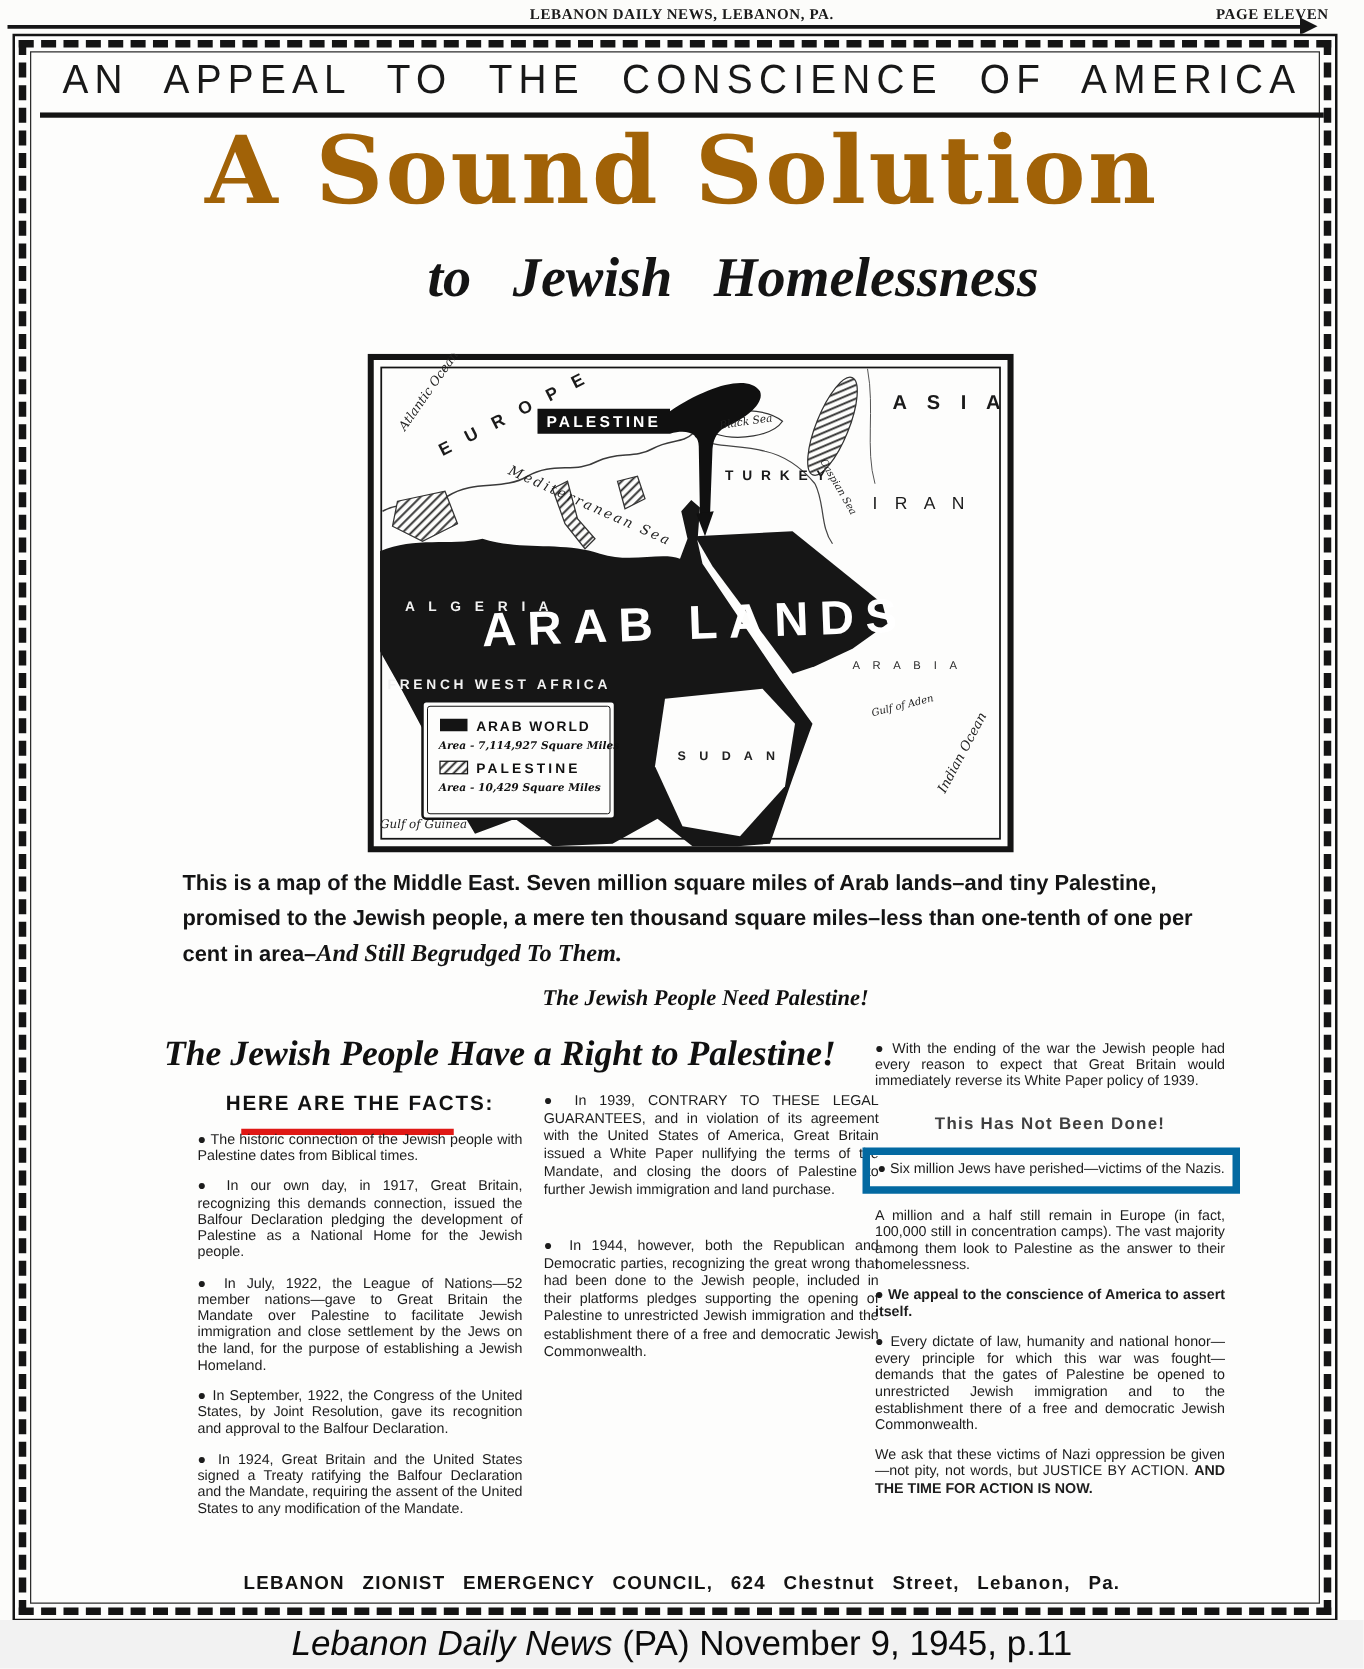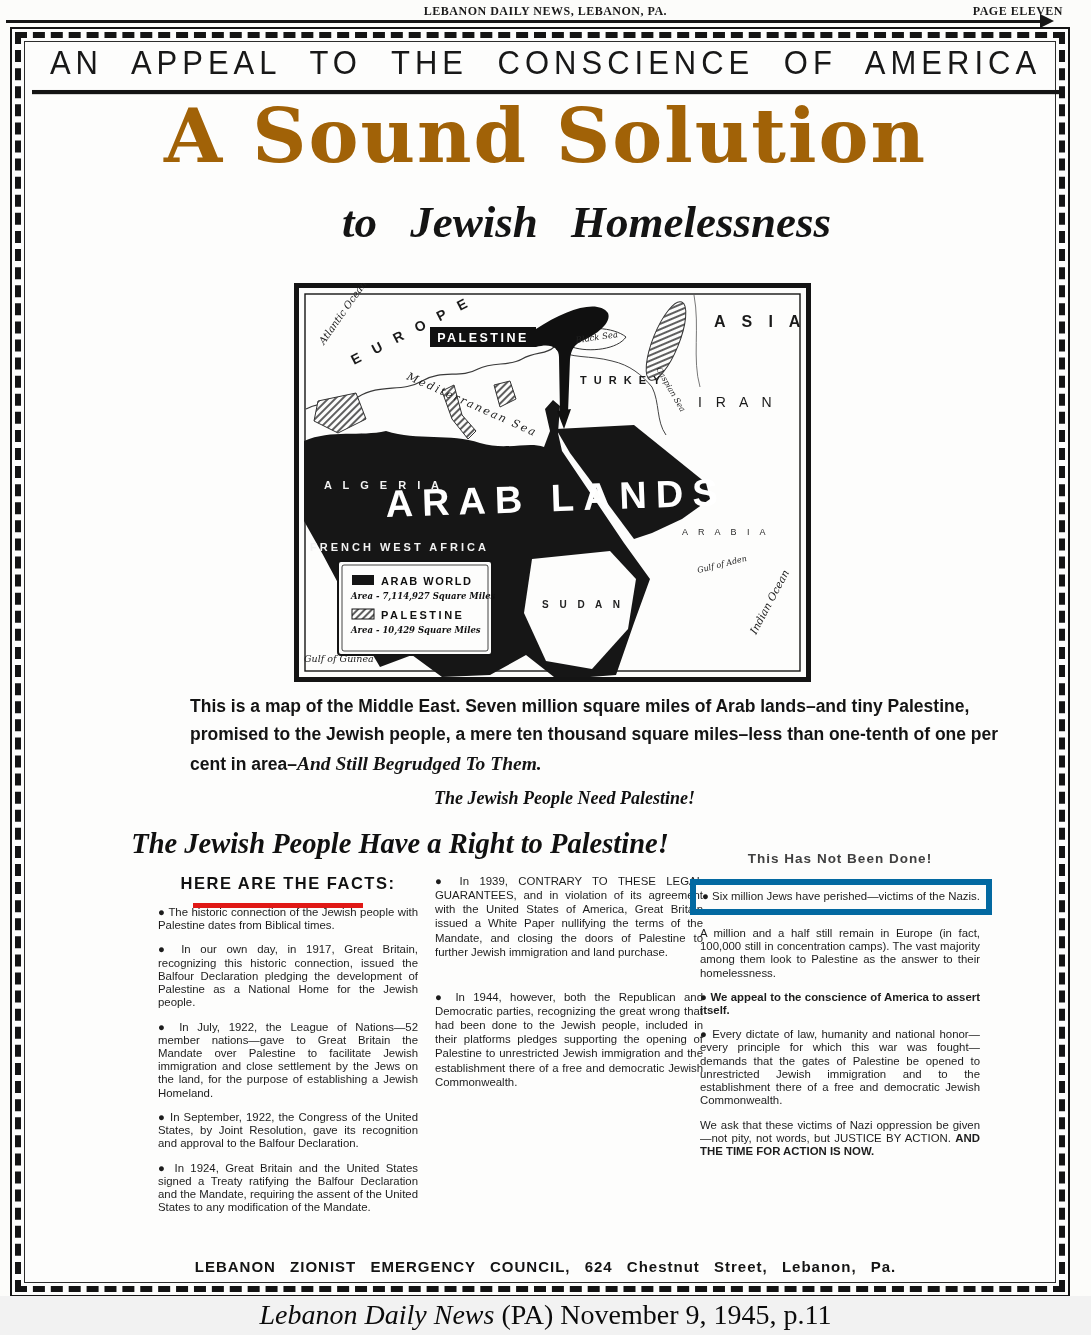--- a/index.html
+++ b/index.html
@@ -34,21 +34,21 @@
     font-family:"DejaVu Serif",serif;font-weight:bold;font-size:75px;letter-spacing:2px;color:#a16207;}
   .subtitle{position:absolute;top:196px;left:0;width:100%;text-align:center;
     font-family:"Liberation Serif",serif;font-style:italic;font-weight:600;font-size:45px;
     word-spacing:22px;color:#141414;margin-left:41px;}
 
   
   .mapwrap{position:absolute;left:294px;top:283px;width:517px;height:399px;}
 
   
   .map-caption{position:absolute;left:146px;top:692px;width:818px;
-    font-weight:bold;font-size:17.5px;line-height:1.6;color:#141414;margin-left:44px;}
+    font-weight:bold;font-size:17.5px;line-height:1.6;color:#141414;}
   .map-caption .tail{font-family:"Liberation Serif",serif;font-style:italic;font-size:19.5px;font-weight:600;}
 
   
   .h-need{position:absolute;top:788px;left:105px;width:590px;text-align:right;
     font-family:"Liberation Serif",serif;font-style:italic;font-weight:bold;font-size:18px;color:#101010;}
   .h-right{position:absolute;top:828px;left:90px;width:620px;text-align:center;
     font-family:"Liberation Serif",serif;font-style:italic;font-weight:bold;font-size:28.5px;color:#101010;}
 
   
   .col{position:absolute;font-size:11.4px;line-height:1.16;text-align:justify;color:#1c1c1c;}
@@ -65,21 +65,21 @@
   .redbox{border:6px solid #0369a1;padding:5px 6px 6px;margin:0 -12px 12px -10px;}
   .redbox p{margin:0;}
   .bold{font-weight:bold;}
 
   
   .ad-footer{position:absolute;left:0;top:1258px;width:100%;text-align:center;
     font-weight:bold;font-size:15px;letter-spacing:1px;word-spacing:9px;color:#141414;}
 
   
   .bottom-strip{position:absolute;left:0;bottom:0;width:100%;height:39px;background:#f2f2f2;}
-  .bottom-caption{width:100%;text-align:center;font-size:28px;line-height:38px;color:#0b0b0b;font-family:Liberation Serif, serif;}
+  .bottom-caption{width:100%;text-align:center;font-size:28px;line-height:38px;color:#0b0b0b;}
   .bottom-caption .src{font-style:italic;}
 
   svg text{font-family:"Liberation Sans",sans-serif;}
   svg .script{font-family:"DejaVu Serif",serif;font-style:italic;}
 </style>
 </head>
 <body>
 
 <div class="masthead">
   <span class="mast-left">FRIDAY EVENING, NOV. 9, 1945</span>
@@ -172,32 +172,33 @@
   <span>This is a map of the Middle East.  Seven million square miles of Arab lands–and tiny Palestine, promised to the Jewish people, a mere ten thousand square miles–less than one-tenth of one per cent in area–</span><span class="tail">And Still Begrudged To Them.</span>
 </div>
 
 <div class="h-need">The Jewish People Need Palestine!</div>
 <div class="h-right">The Jewish People Have a Right to Palestine!</div>
 
 <div class="facts-head">HERE ARE THE FACTS:</div>
 <div class="facts-underline"></div>
 <div class="col col1">
   <p>● The historic connection of the Jewish people with Palestine dates from Biblical times.</p>
-  <p>● In our own day, in 1917, Great Britain, recognizing this historic connection, issued the Balfour Declaration pledging the development of Palestine as a National Home for the Jewish people.</p>
+  <p>● In our own day, in 1917, Great Britain, recognizing this demands connection, issued the Balfour Declaration pledging the development of Palestine as a National Home for the Jewish people.</p>
   <p>● In July, 1922, the League of Nations—52 member nations—gave to Great Britain the Mandate over Palestine to facilitate Jewish immigration and close settlement by the Jews on the land, for the purpose of establishing a Jewish Homeland.</p>
   <p>● In September, 1922, the Congress of the United States, by Joint Resolution, gave its recognition and approval to the Balfour Declaration.</p>
   <p>● In 1924, Great Britain and the United States signed a Treaty ratifying the Balfour Declaration and the Mandate, requiring the assent of the United States to any modification of the Mandate.</p>
 </div>
 
 <div class="col col2">
   <p>● In 1939, CONTRARY TO THESE LEGAL GUARANTEES, and in violation of its agreement with the United States of America, Great Britain issued a White Paper nullifying the terms of the Mandate, and closing the doors of Palestine to further Jewish immigration and land purchase.</p>
   <p>● In 1944, however, both the Republican and Democratic parties, recognizing the great wrong that had been done to the Jewish people, included in their platforms pledges supporting the opening of Palestine to unrestricted Jewish immigration and the establishment there of a free and democratic Jewish Commonwealth.</p>
 </div>
 
 <div class="col col3">
+  <p>● With the ending of the war the Jewish people had every reason to expect that Great Britain would immediately reverse its White Paper policy of 1939.</p>
   <div class="subhead">This Has Not Been Done!</div>
   <div class="redbox">
     <p>● Six million Jews have perished—victims of the Nazis.</p>
   </div>
   <p>A million and a half still remain in Europe (in fact, 100,000 still in concentration camps). The vast majority among them look to Palestine as the answer to their homelessness.</p>
   <p class="bold">● We appeal to the conscience of America to assert itself.</p>
   <p>● Every dictate of law, humanity and national honor—every principle for which this war was fought—demands that the gates of Palestine be opened to unrestricted Jewish immigration and to the establishment there of a free and democratic Jewish Commonwealth.</p>
   <p><span>We ask that these victims of Nazi oppression be given—not pity, not words, but JUSTICE BY ACTION. </span><span class="bold">AND THE TIME FOR ACTION IS NOW.</span></p>
 </div>
 

